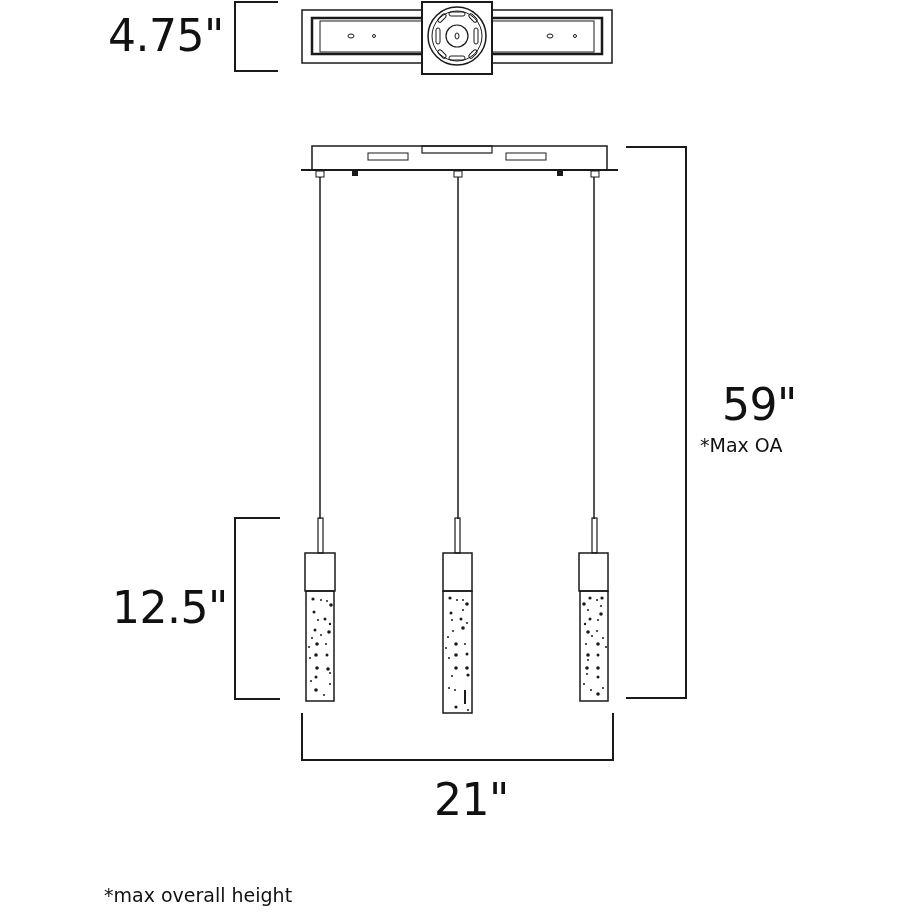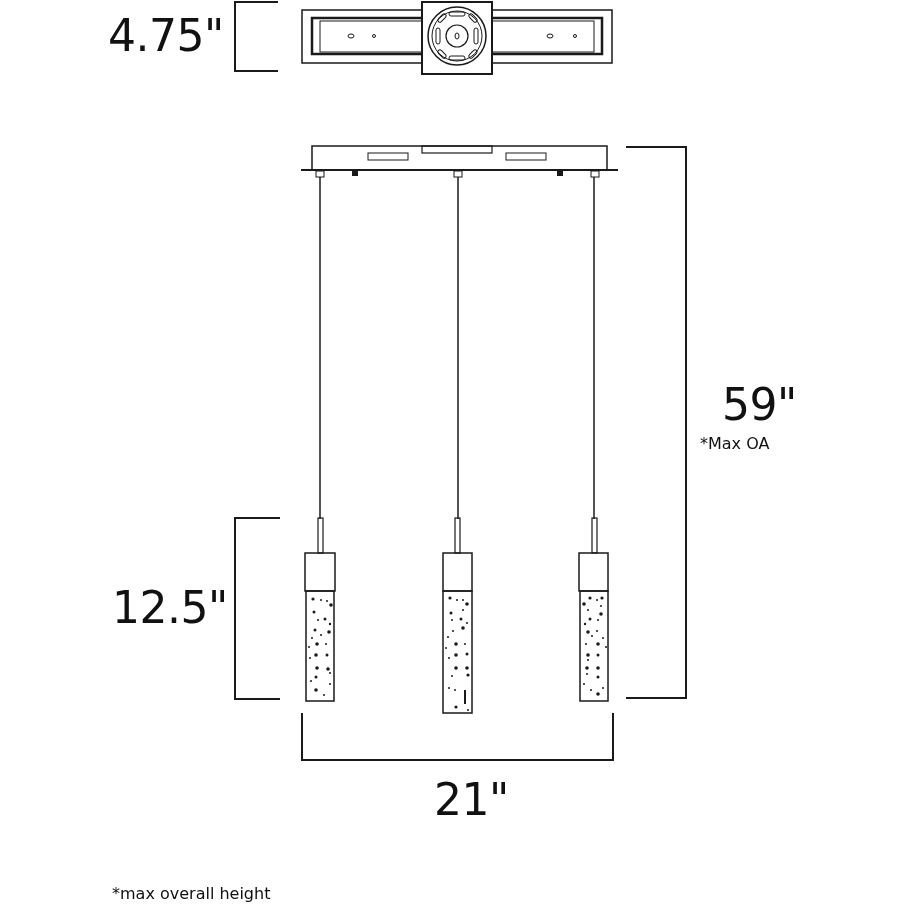--- a/index.html
+++ b/index.html
@@ -1,19 +1,19 @@
 <!DOCTYPE html>
 <html><head>
   <meta charset="utf-8">
   <style>
     html, body { margin: 0; padding: 0; background: #ffffff; }
     body { width: 917px; height: 917px; position: relative; overflow: hidden; font-family: "DejaVu Sans", sans-serif; color: #111; }
     .label { position: absolute; white-space: nowrap; color: #111; line-height: 1; letter-spacing: -0.5px; }
     .big { font-size: 44px; }
-    .small { font-size: 16px; letter-spacing: 0; }
+    .small { font-size: 19px; letter-spacing: 0; }
     svg { position: absolute; left: 0; top: 0; }
   </style>
 </head>
 <body>
 
 <svg width="917" height="917" viewBox="0 0 917 917">
   <g stroke="#1a1a1a" fill="none" stroke-width="2">
 
     <g>
       <rect x="302" y="10" width="310" height="53" stroke-width="1.5"></rect>
@@ -169,13 +169,13 @@
       <circle cx="598" cy="694" r="1.8"></circle>
       <circle cx="603" cy="688" r="1"></circle>
   </g>
 </svg>
 
 <div class="label big" style="left:108px; top:14px;">4.75"</div>
 <div class="label big" style="left:722px; top:383px;">59"</div>
 <div class="label small" style="left:700px; top:436px;">*Max OA</div>
 <div class="label big" style="left:112px; top:586px;">12.5"</div>
 <div class="label big" style="left:434px; top:778px;">21"</div>
-<div class="label small" style="left:112px; top:886px;">*max overall height</div>
+<div class="label small" style="left:104px; top:886px;">*max overall height</div>
 
 </body></html>

